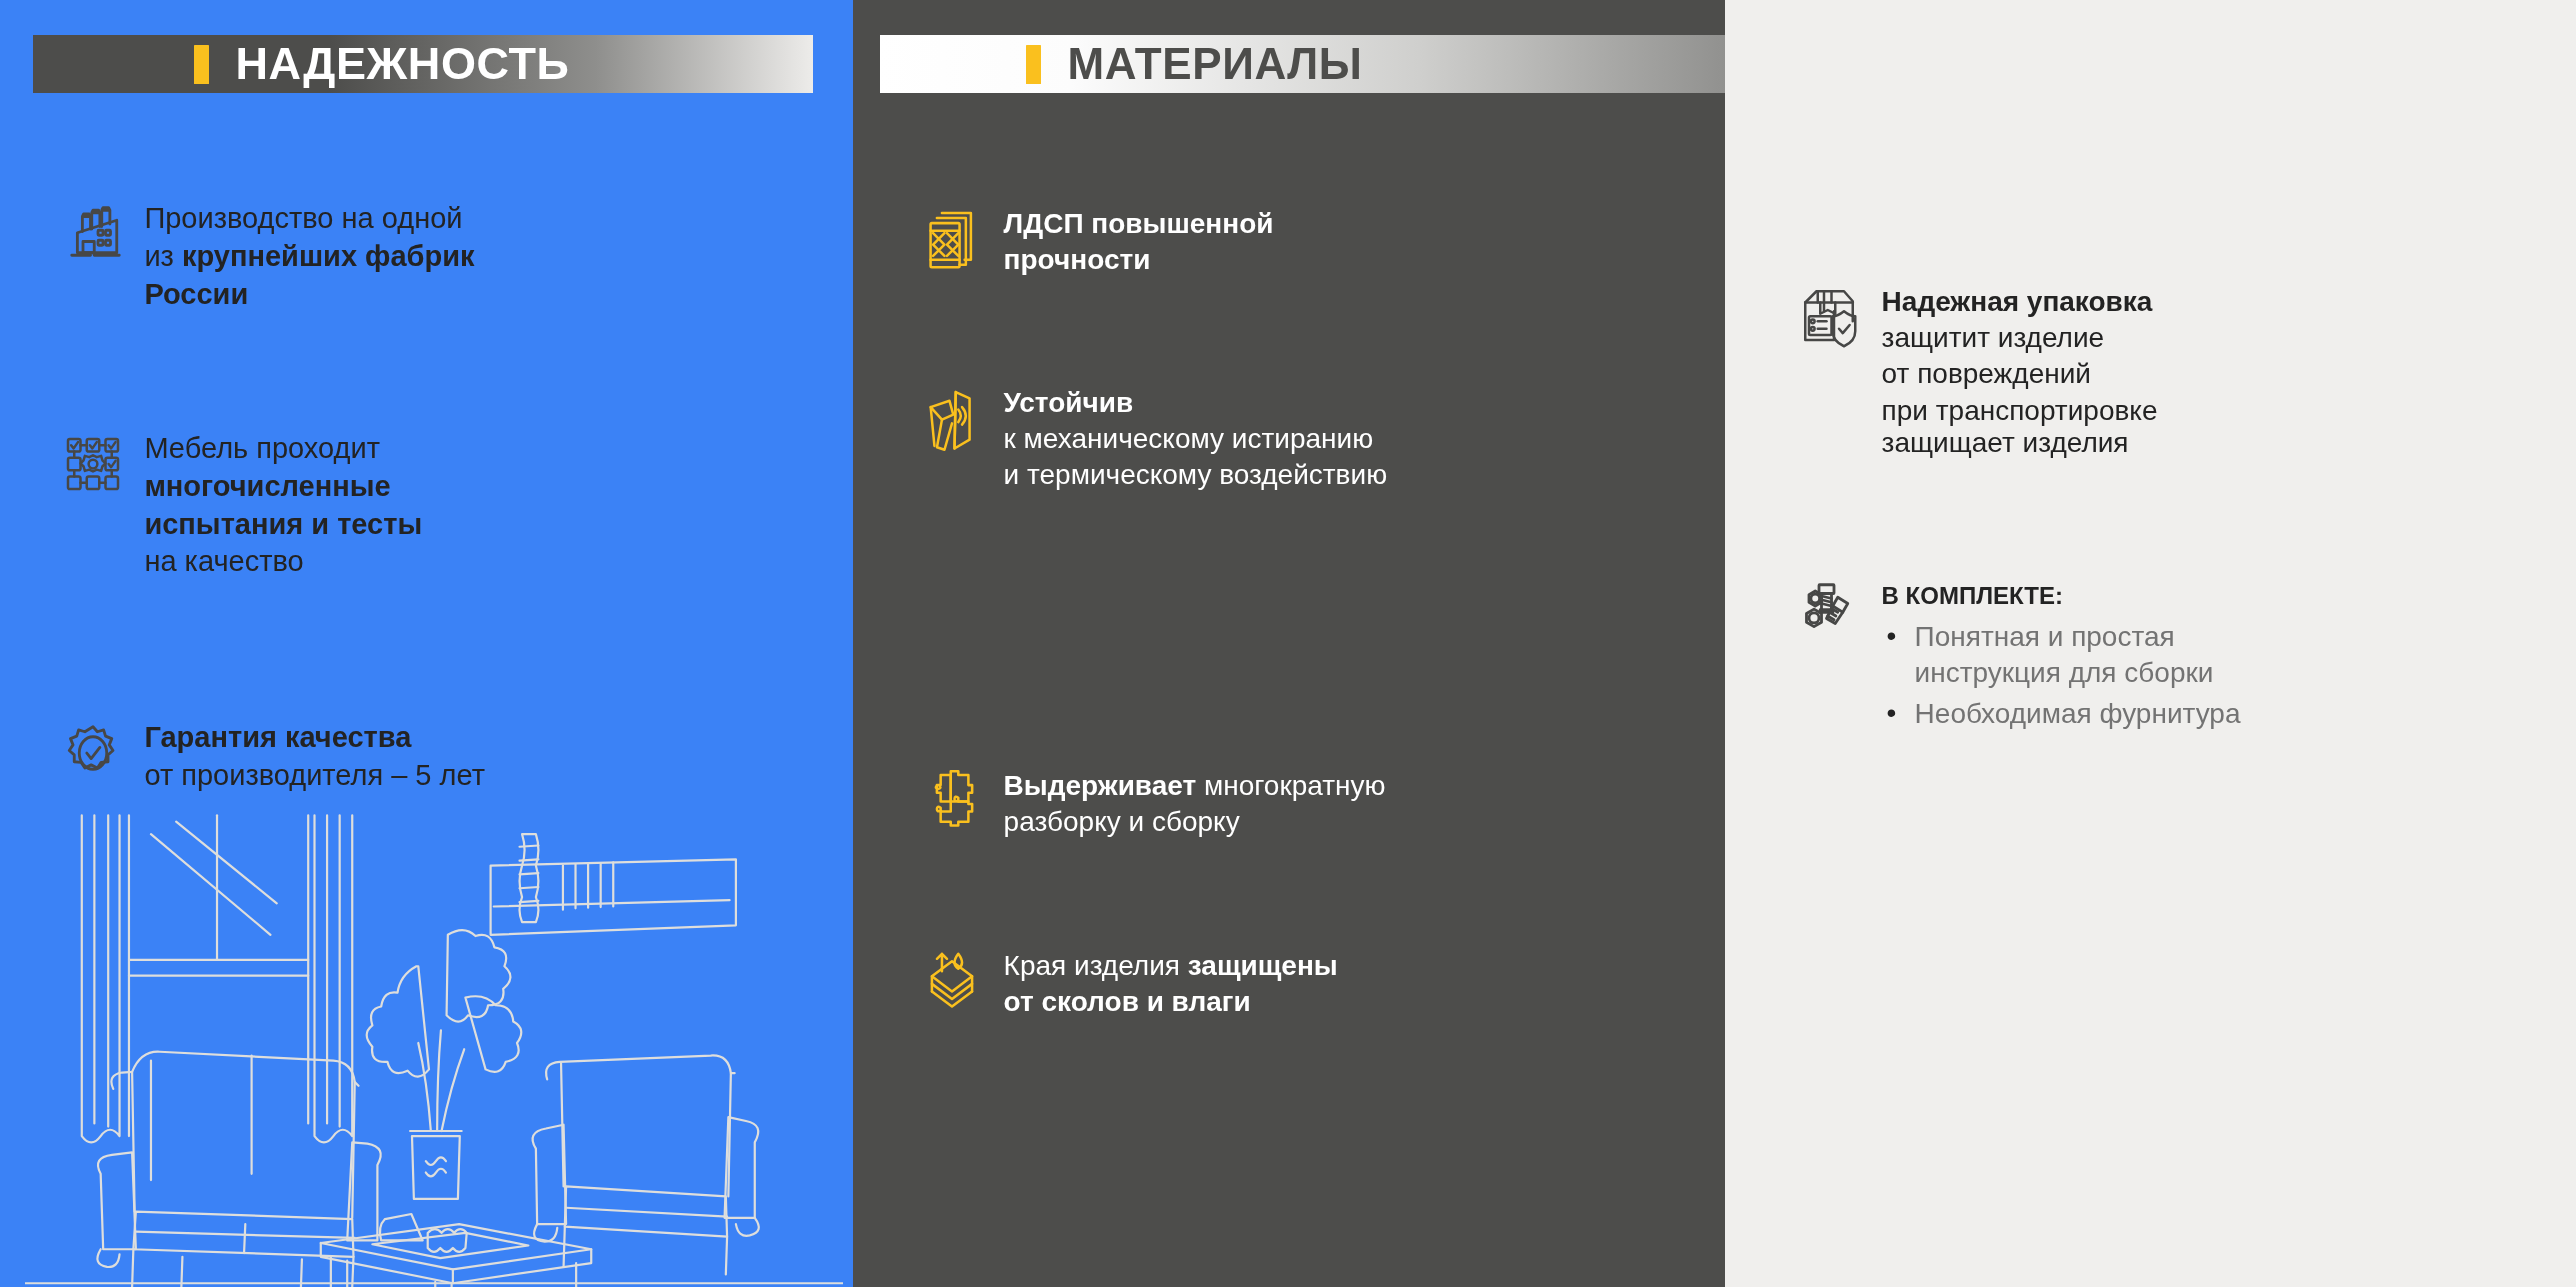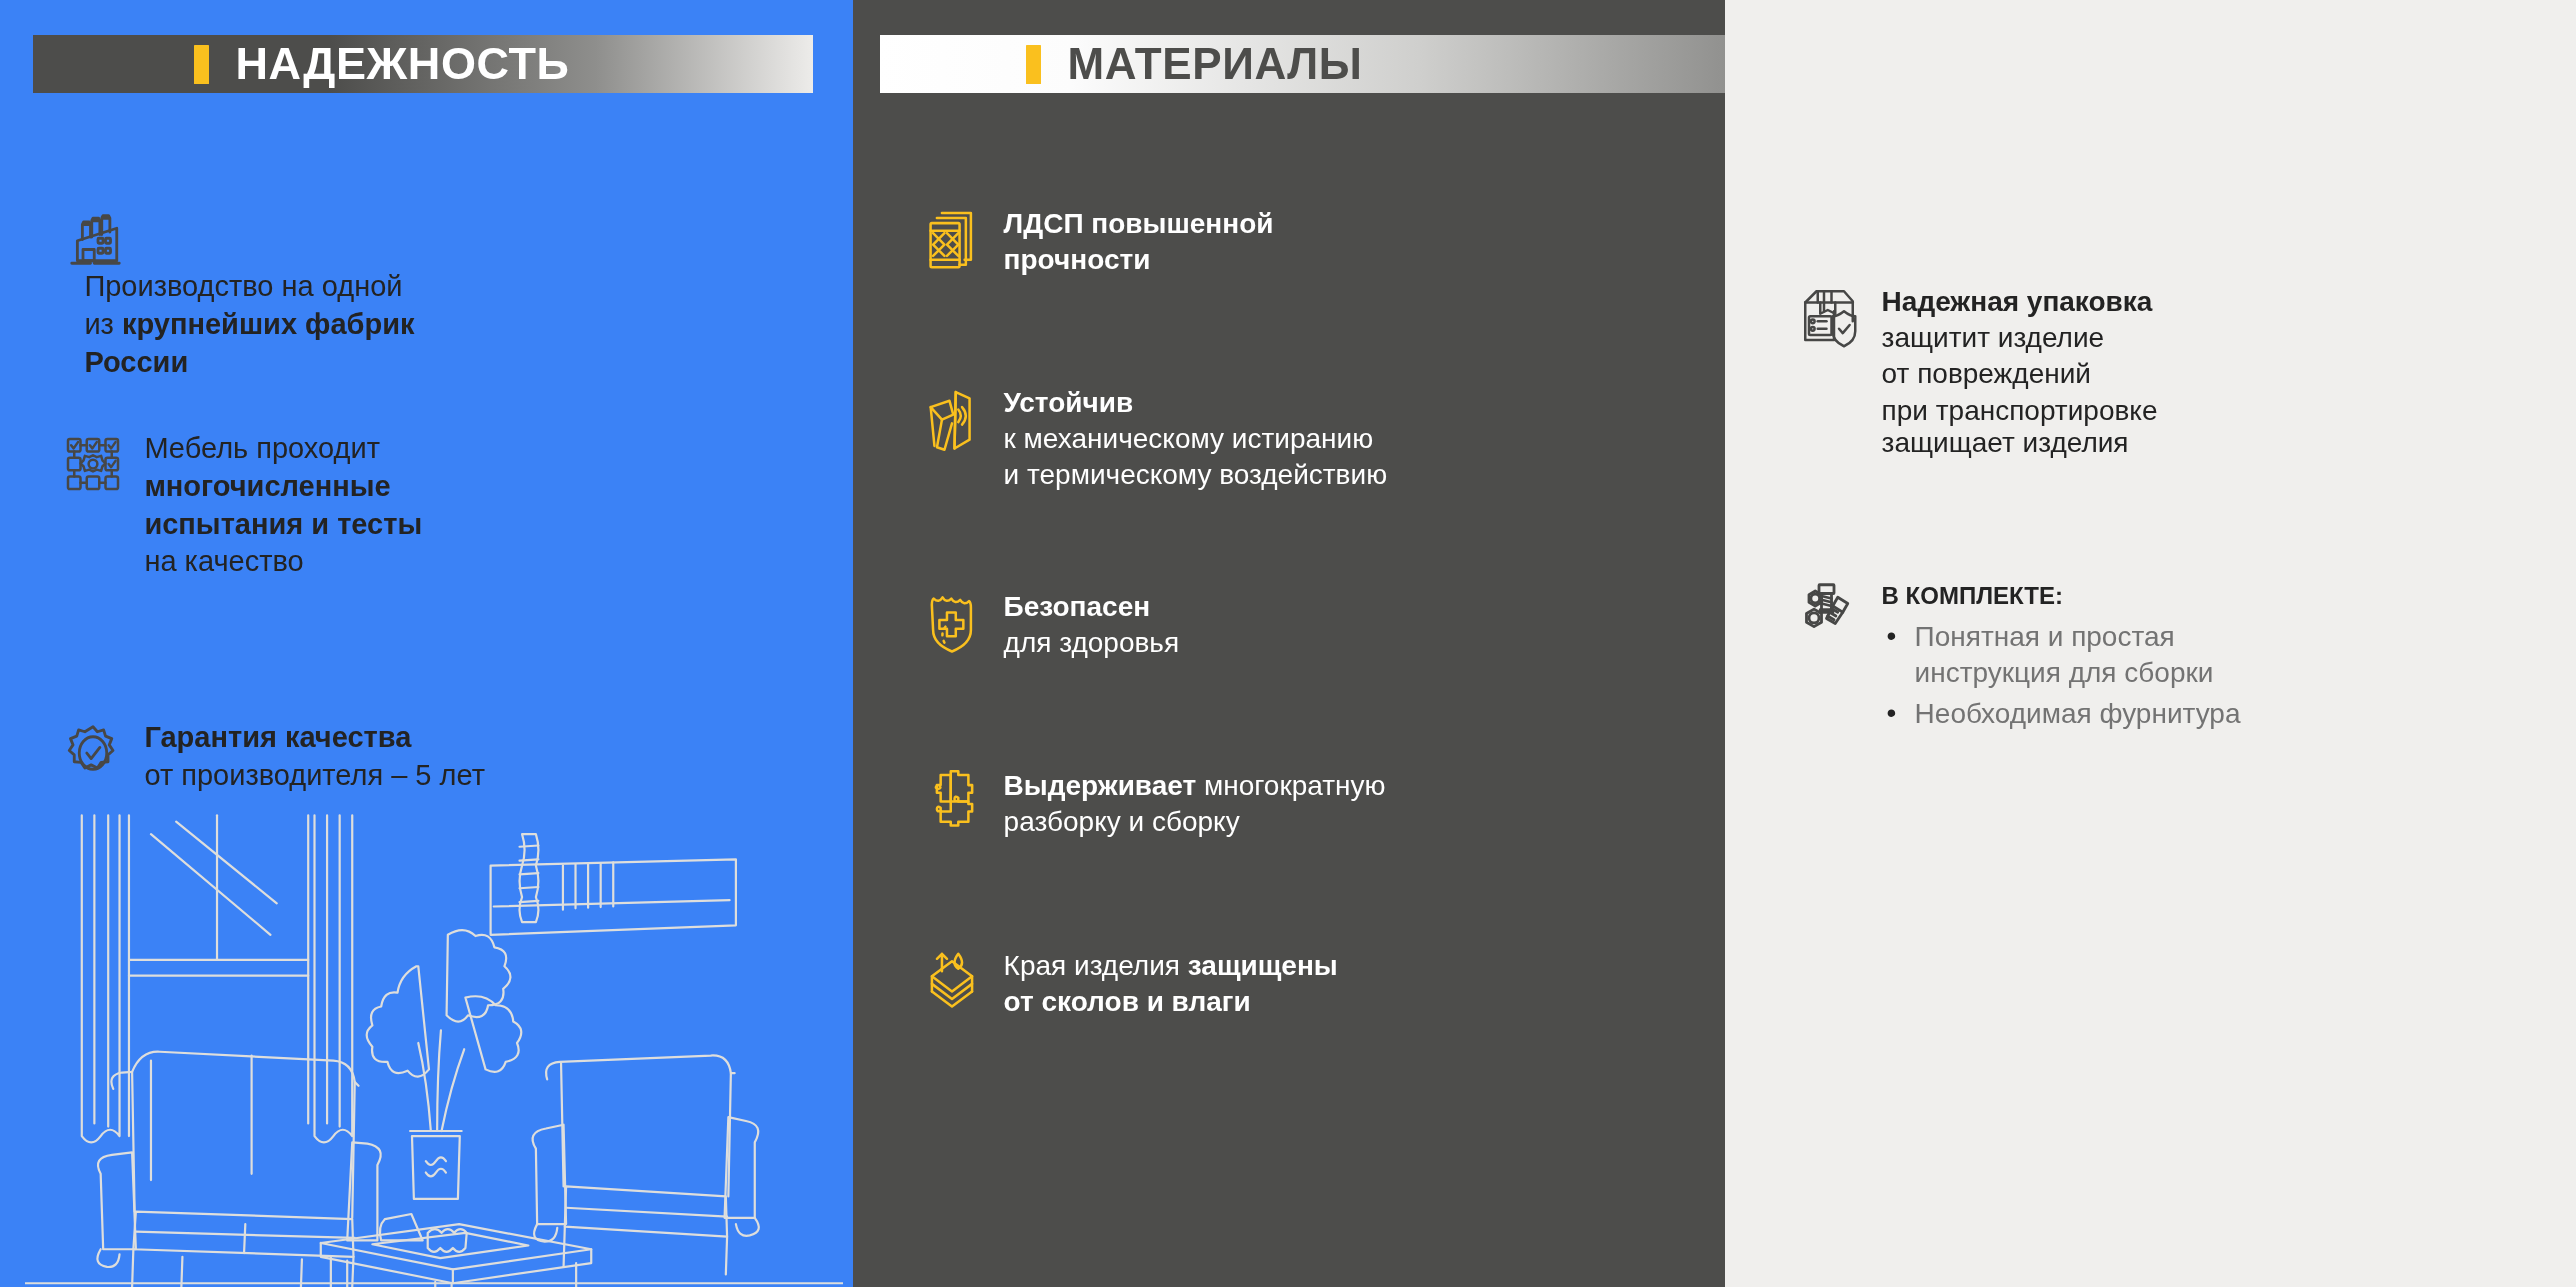--- a/index.html
+++ b/index.html
@@ -37,21 +37,21 @@
   #hdr-materials .hdr-title{color:#4D4D4B;font-size:44px;margin-left:26.4px;}
 
   
   .feature{position:absolute;display:flex;align-items:flex-start;}
   .ficon{flex:0 0 auto;display:block;}
   .ftext{line-height:1.30;}
   .ftext b{font-weight:bold;}
 
   
   .col1 .ftext{color:#232323;font-size:29px;margin-left:21.4px;margin-top:-3.8px;}
-  #feat-factory{left:63px;top:212px;width:723px;flex-direction:column;}
+  #feat-factory{left:63px;top:204px;width:723px;}
   #feat-tests{left:63px;top:434px;width:723px;}
   #feat-warranty{left:63px;top:723px;width:723px;}
 
   
   .col2 .ftext{color:#FFFFFF;font-size:28px;margin-left:22.6px;margin-top:-2.5px;}
   #feat-ldsp{left:923px;top:208px;width:723px;}
   #feat-stable{left:923px;top:387px;width:742px;}
   #feat-safe{left:923px;top:591px;width:723px;}
   #feat-assembly{left:923px;top:770px;width:742px;}
   #feat-edges{left:923px;top:950px;width:742px;}
@@ -251,33 +251,20 @@
         <path d="M56 36 q8 10 0 20 M62 32 q12 14 0 28"></path>
       </g>
     </svg>
     <div class="ftext">
       <div><b>Устойчив</b></div>
       <div>к механическому истиранию</div>
       <div>и термическому воздействию</div>
     </div>
   </div>
 
-  <div class="feature col2" id="feat-safe">
-    <svg class="ficon" width="58" height="63" viewBox="0 0 92 100">
-      <g fill="none" stroke="#FAC01E" stroke-width="4" stroke-linecap="round" stroke-linejoin="round">
-        <path d="M14 22 q0 -8 3 -10 q8 8 14 -2 q6 10 14 2 q6 10 14 2 q6 10 14 2 q3 2 3 10 L76 62 q0 22 -30 34 q-30 -12 -30 -34 Z"></path>
-        <path d="M38 34 L52 34 L52 46 L64 46 L64 60 L52 60 L52 72 L38 72 L38 60 L26 60 L26 46 L38 46 Z"></path>
-        <path d="M34 82 q-8 -16 4 -28" stroke-dasharray="3 9"></path>
-      </g>
-    </svg>
-    <div class="ftext">
-      <div><b>Безопасен</b></div>
-      <div>для здоровья</div>
-    </div>
-  </div>
 
   <div class="feature col2" id="feat-assembly">
     <svg class="ficon" width="58" height="63" viewBox="0 0 92 100">
       <g fill="none" stroke="#FAC01E" stroke-width="4" stroke-linecap="round" stroke-linejoin="round">
         <path d="M44 8 L44 2 L56 2 L56 8 L72 8 L72 24 L78 24 L78 36 L72 36 L72 50 L56 50 L56 44 q-6 -4 -6 2 q0 6 6 2 L56 50 L44 50 Z"></path>
         <path d="M44 8 L28 8 L28 24 L22 24 q-4 6 2 6 q6 0 2 -6 L22 24 L22 36 L28 36 L28 50 L44 50 Z"></path>
         <path d="M44 50 L44 66 L28 66 L28 60 q-6 -4 -6 2 q0 6 6 2 L28 66 L28 82 L44 82 L44 88 L56 88 L56 82 L72 82 L72 66 L78 66 L78 54 L72 54 L72 50 L56 50"></path>
       </g>
     </svg>
     <div class="ftext">

